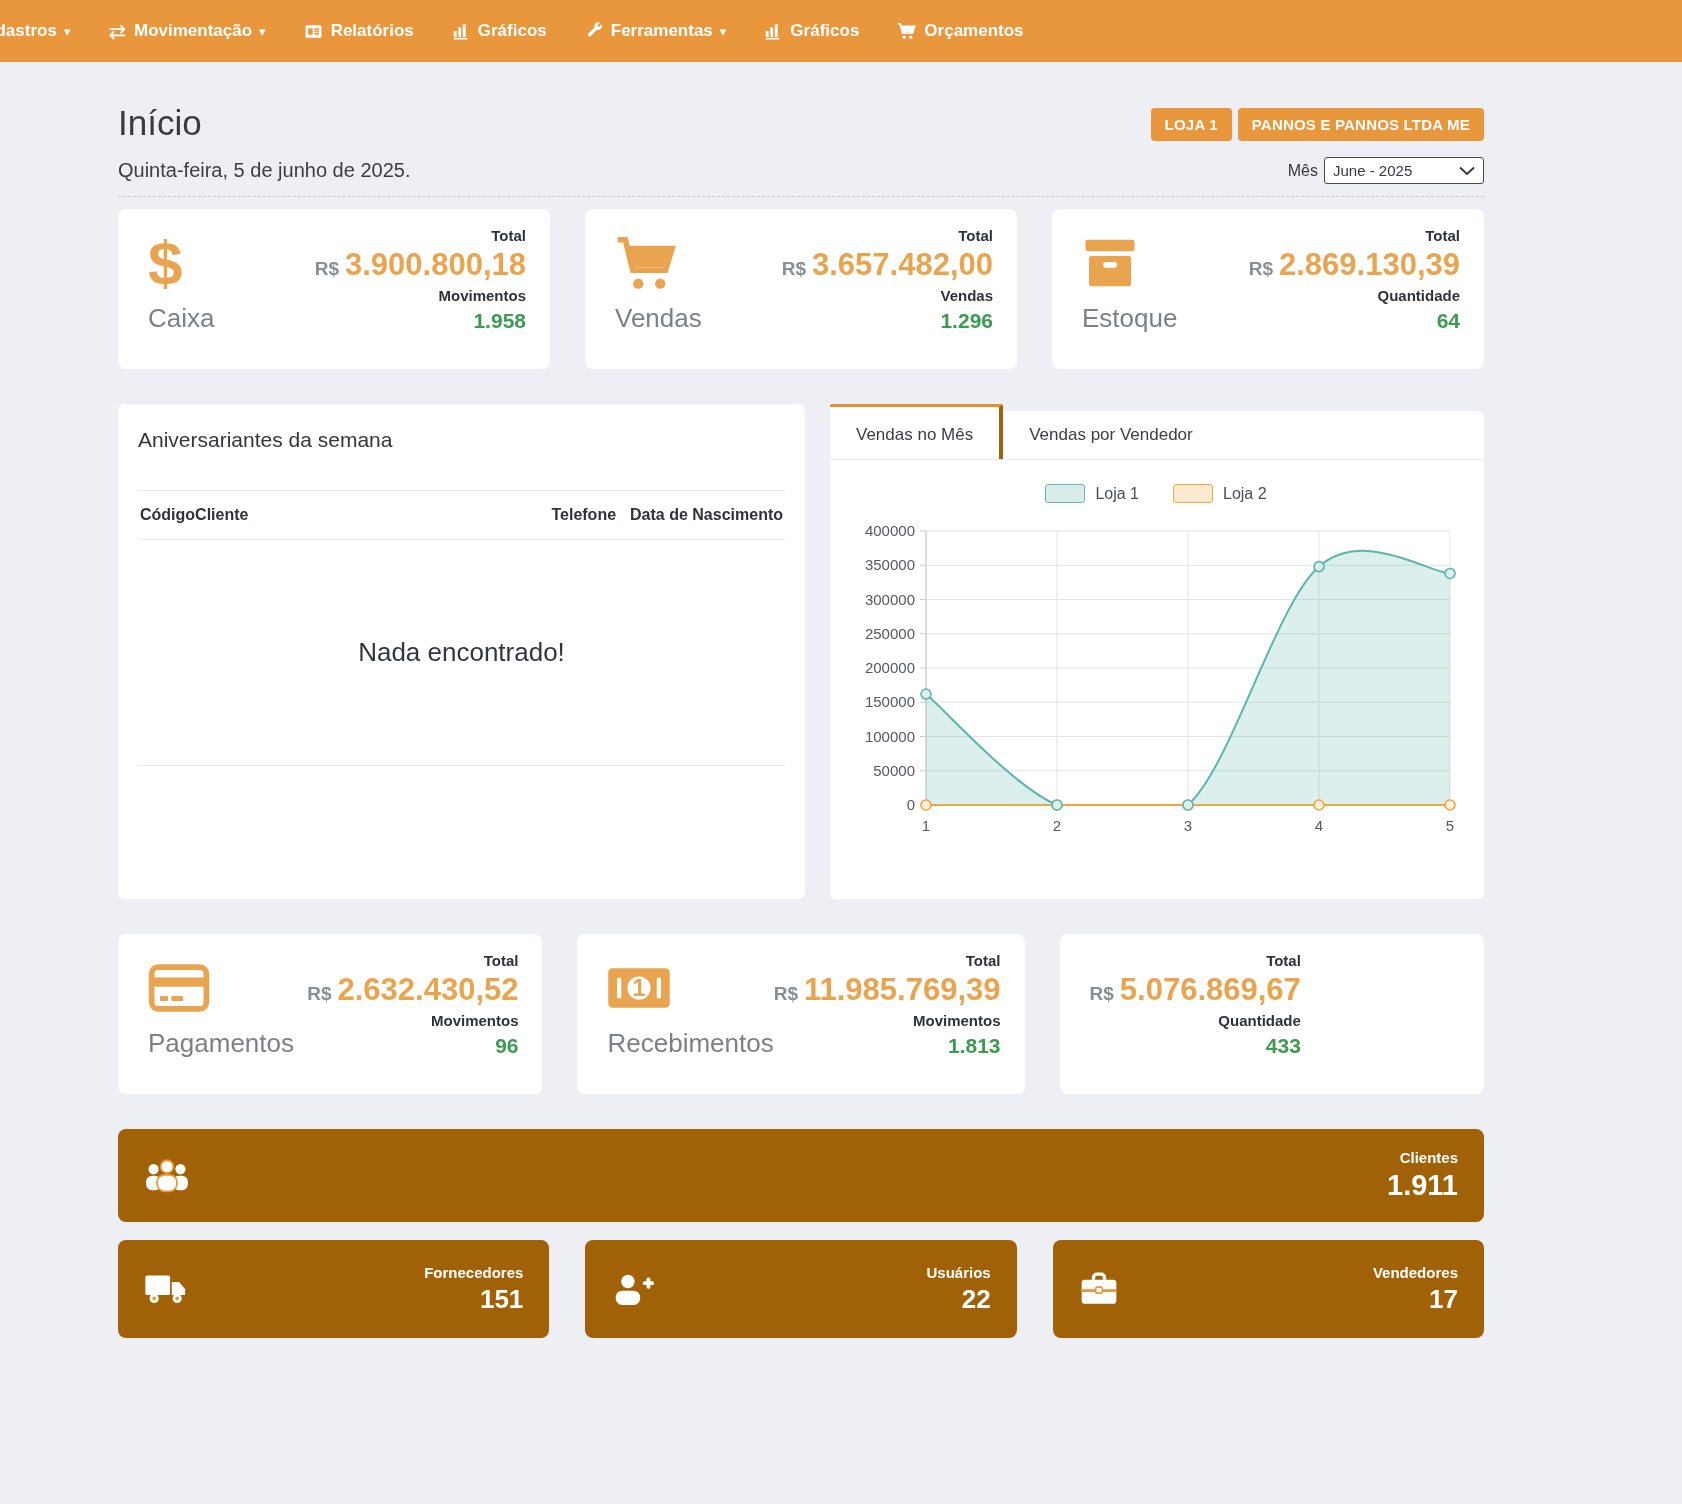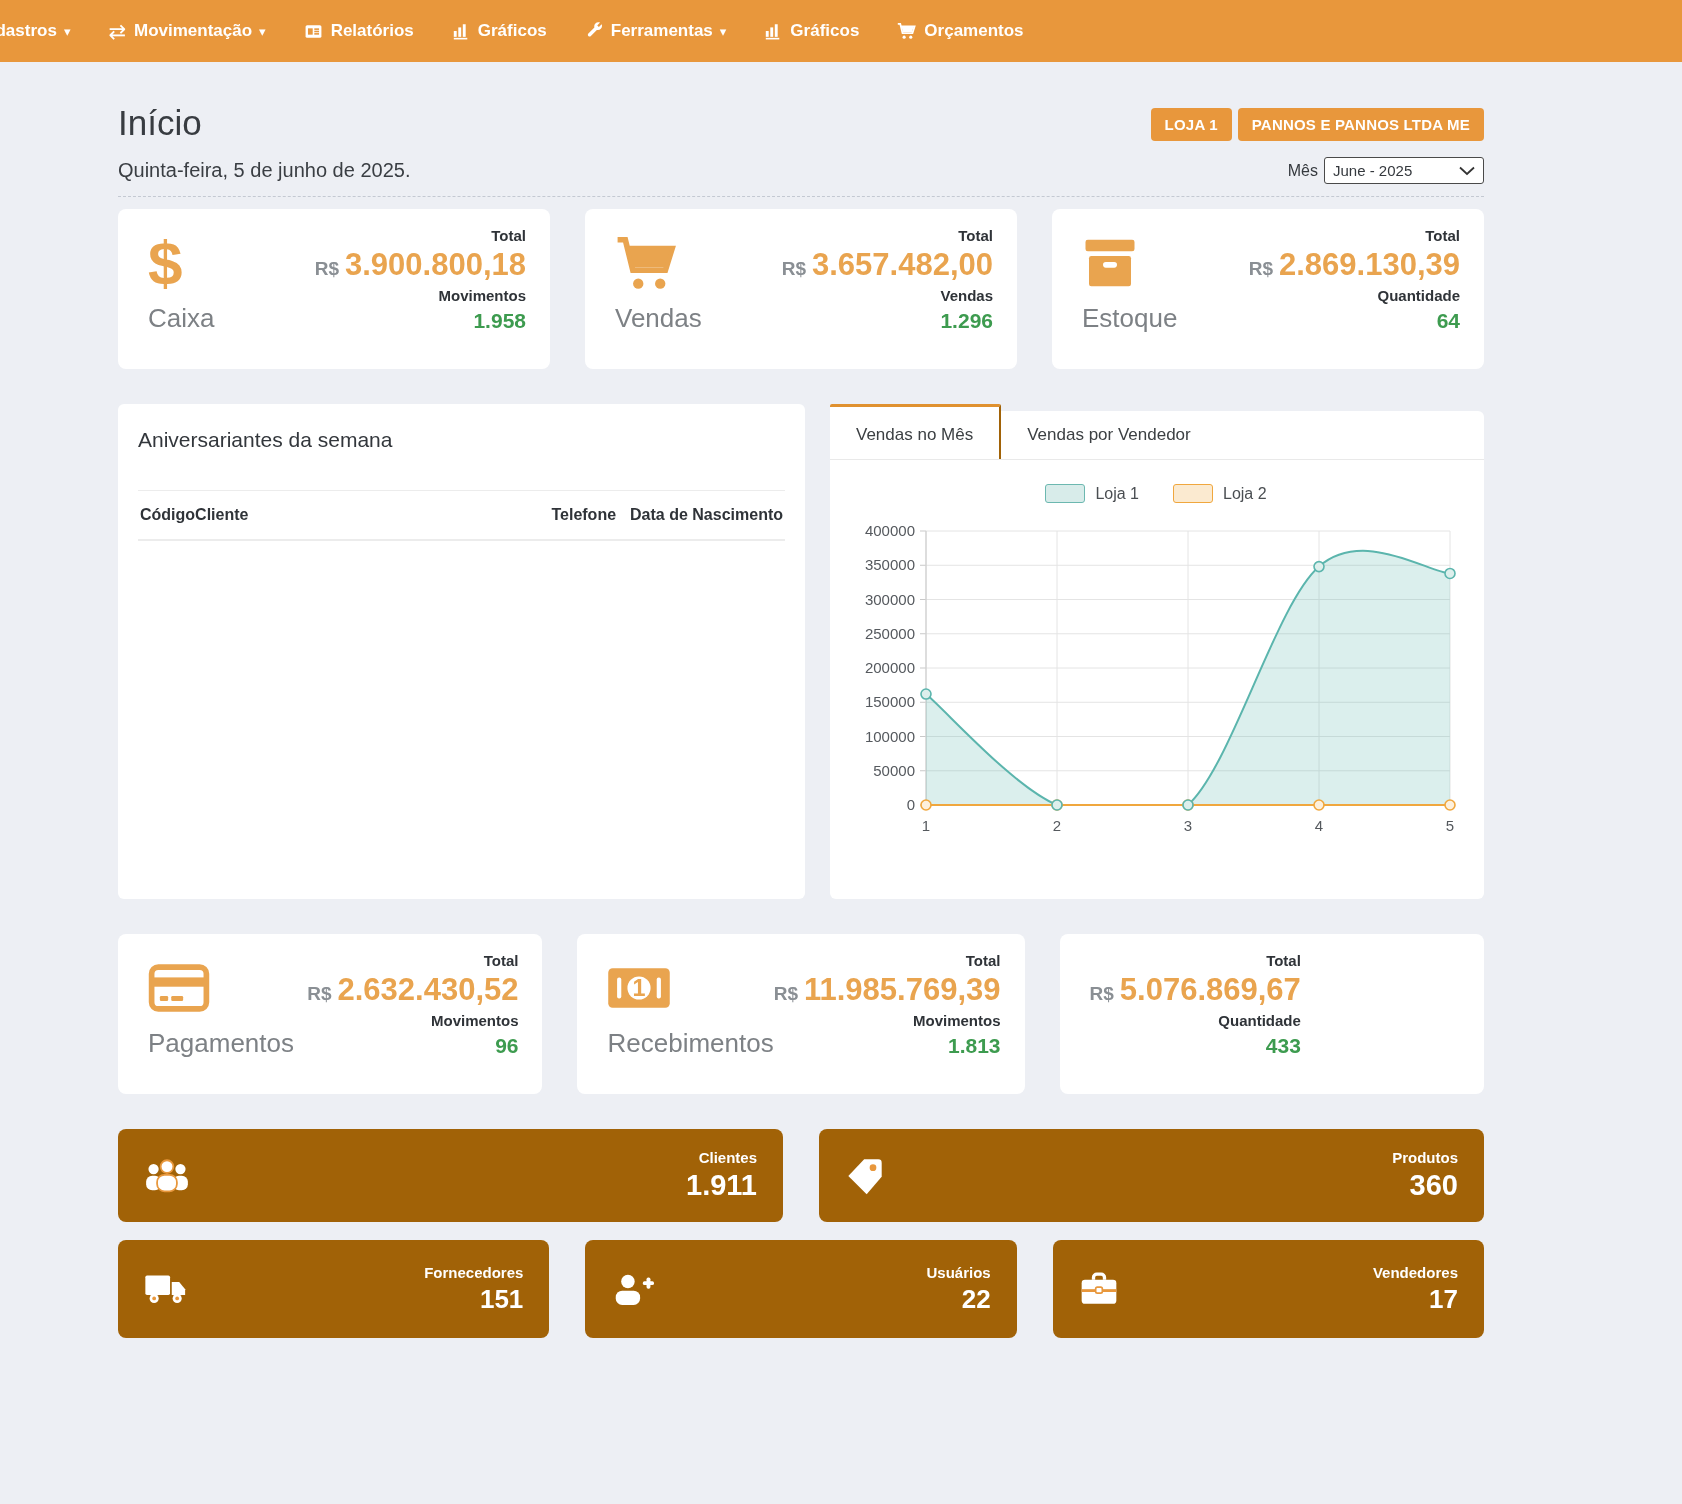--- a/index.html
+++ b/index.html
@@ -55,21 +55,21 @@
   .thin-hr { border:none; border-top:1px solid #ececec; }
   .birthdays .thin-hr.t1 { margin-top:38px; }
   .bd-header { display:flex; align-items:center; font-size:16px; font-weight:700; color:#2f3338; padding:15px 2px; }
   .bd-spacer { flex:1; }
   .bd-col-data { margin-left:14px; }
   .bd-empty { height:225px; display:flex; align-items:center; justify-content:center; font-size:26px; color:#33373c; }
 
   .chart-panel { flex:1 1 0; margin-top:7px; height:488px; }
   .tabs { display:flex; border-bottom:1px solid #e9e9e9; }
   .tab { padding:14px 26px; font-size:17px; color:#3c4043; cursor:pointer; background:#fff; border-radius:2px 2px 0 0; }
-  .tab.active { margin-top:-7px; padding-top:18px; border-top:3px solid #e0912f; border-right:2px solid #a16207; }
+  .tab.active { margin-top:-7px; padding-top:18px; border-top:3px solid #e0912f; border-right:4px solid #a16207; }
   .chart-area { padding:24px 16px 0 14px; }
   .legend { display:flex; justify-content:center; gap:34px; align-items:center; margin-bottom:14px; }
   .legend-item { display:flex; align-items:center; gap:10px; font-size:16px; color:#4a4e52; cursor:pointer; }
   .legend-swatch { width:40px; height:19px; border-radius:3px; border:1.6px solid; }
   .tick { font-size:15px; fill:#55595e; }
 
   
   .btn-row { display:flex; gap:36px; }
   .btn-row.r1 { margin-top:35px; }
   .btn-row.r2 { margin-top:18px; }
@@ -240,20 +240,21 @@
       <div class="panel-title">Aniversariantes da semana</div>
       <hr class="thin-hr t1">
       <div class="bd-header">
         <span>Código</span>
           <span>Cliente</span>
         <span class="bd-spacer"></span>
         <span>Telefone</span>
         <span class="bd-col-data">Data de Nascimento</span>
       </div>
       <hr class="thin-hr">
+      <div class="bd-empty">Nada encontrado!</div>
       <hr class="thin-hr">
     </section>
 
     <section class="panel chart-panel">
       <div class="tabs">
         <div class="tab active">Vendas no Mês</div>
         <div class="tab">Vendas por Vendedor</div>
       </div>
       <div class="chart-area">
         <div class="legend">
@@ -386,32 +387,20 @@
             <rect x="16.4" y="10.4" width="8.4" height="8.2" rx="3.4" fill="#fff"></rect>
             <circle cx="13" cy="5.2" r="3.6" fill="#fff" stroke="#e8973c" stroke-width="1"></circle>
             <rect x="7.4" y="9.8" width="11.2" height="9.4" rx="4.2" fill="#fff" stroke="#e8973c" stroke-width="1"></rect>
           </svg>
       </span>
       <span class="stat-right">
         <span class="stat-label">Clientes</span>
         <span class="stat-value">1.911</span>
       </span>
     </button>
-    <button class="stat-btn">
-      <span class="stat-ico">
-        <svg width="40" height="40" viewBox="0 0 24 24">
-            <path d="M11.5 2 H20 a2 2 0 0 1 2 2 v8.5 L13 23 2 12 Z" fill="#fff"></path>
-            <circle cx="16.8" cy="7" r="2" fill="#e8973c"></circle>
-          </svg>
-      </span>
-      <span class="stat-right">
-        <span class="stat-label">Produtos</span>
-        <span class="stat-value">360</span>
-      </span>
-    </button>
   </div>
 
   <div class="btn-row r2">
     <button class="stat-btn">
       <span class="stat-ico">
         <svg width="44" height="34" viewBox="0 0 26 20">
             <rect x="0.8" y="2" width="14.6" height="11.5" rx="1" fill="#fff"></rect>
             <path d="M16.4 5.8 h4.4 l3.5 4.3 v3.4 h-7.9 z" fill="#fff"></path>
             <circle cx="6" cy="15.6" r="2.7" fill="#fff"></circle>
             <circle cx="6" cy="15.6" r="1.1" fill="#e8973c"></circle>

